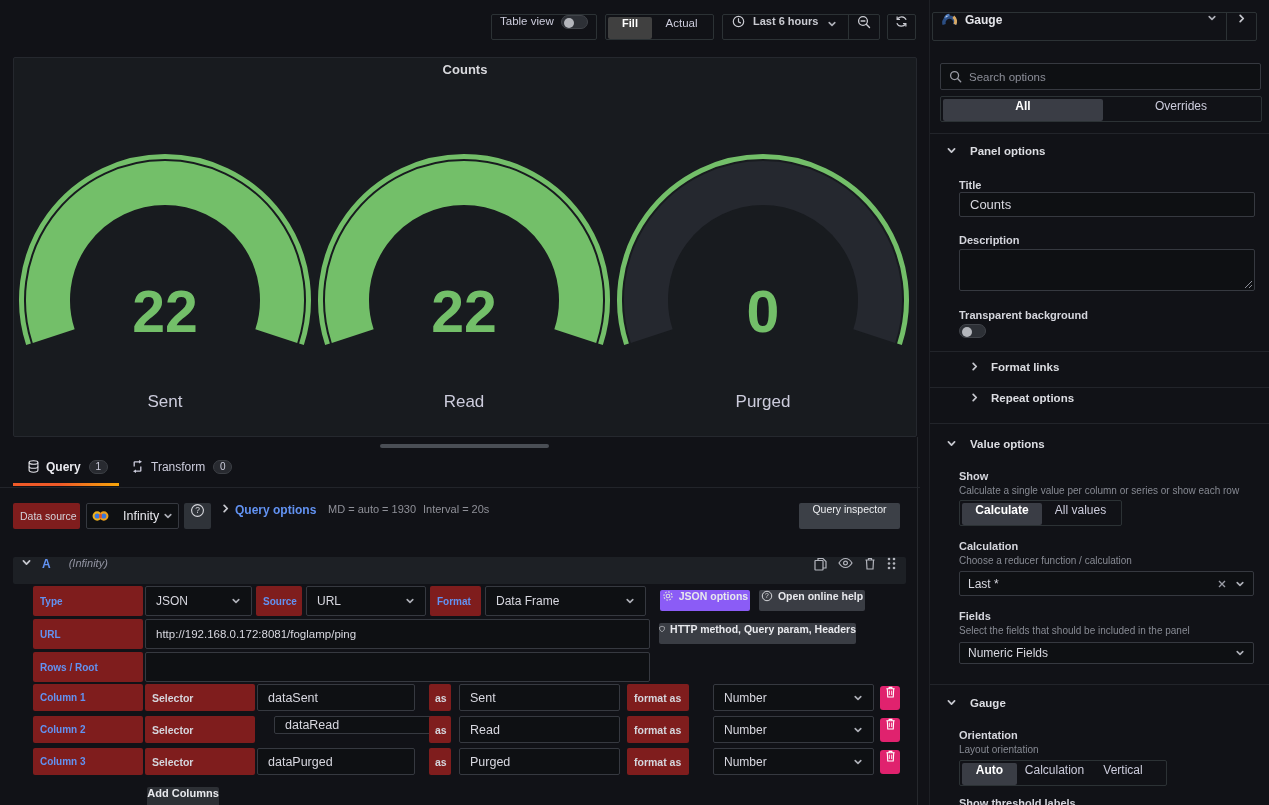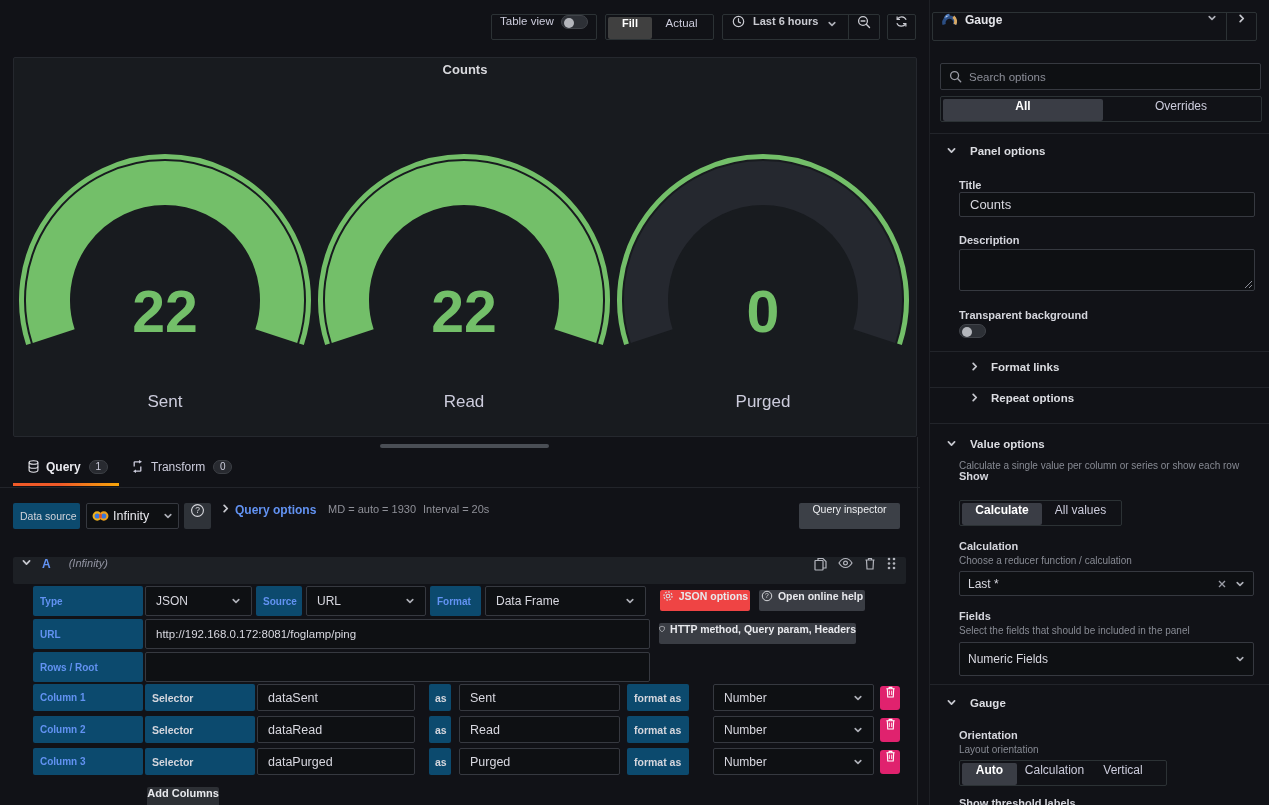--- a/index.html
+++ b/index.html
@@ -1,19 +1,19 @@
 <!DOCTYPE html>
 <html><head><meta charset="utf-8"><style>
 *{margin:0;padding:0;box-sizing:border-box}
 body{width:1269px;height:805px;background:#111217;font-family:"Liberation Sans",sans-serif;position:relative;overflow:hidden;color:#ccccdc}
 .a{position:absolute}
 .flex{display:flex;align-items:flex-start}
 .bord{border:1px solid #2c3235;border-radius:2px}
 .inp{background:#0e1013;border:1px solid #363940;border-radius:2px;display:flex;align-items:center;color:#d8d8e0}
-.cell{background:#0c4a6e;border-radius:2px;display:flex;align-items:center}
+.cell{background:#7f1d1d;border-radius:2px;display:flex;align-items:center}
 .selseg{background:#3a3d45;color:#fff;font-weight:bold}
 .divh{position:absolute;height:1px;background:#22242a}
 .hdr{font-weight:bold;color:#dcdde2;font-size:11.5px}
 .lab{font-weight:bold;color:#d5d6dd;font-size:11px}
 .desc{color:#878a93;font-size:10px}
 </style></head><body>
 <div class="a bord flex" style="left:491px;top:14px;width:106px;height:26px;padding:0 8px">
     <span style="font-size:11.5px;color:#ccccdc;white-space:nowrap">Table view</span>
     <span style="margin-left:auto;width:27px;height:14px;background:#2d3036;border:1px solid #404349;border-radius:8px;position:relative;flex:none">
       <span style="position:absolute;left:2px;top:1.5px;width:10px;height:10px;border-radius:50%;background:#b4b6bc"></span>
@@ -92,21 +92,21 @@
   </div>
 <div class="a" style="left:13px;top:483px;width:106px;height:3px;background:linear-gradient(90deg,#f05a28 45%,#f7a60a 100%)"></div>
 <div class="divh" style="left:0;top:487px;width:920px"></div>
 <div class="a cell" style="left:13px;top:503px;width:67px;height:26px;padding:0 7px;font-size:10.5px;color:#d2d3da;white-space:nowrap">Data source</div>
 <div class="a inp" style="left:86px;top:503px;width:93px;height:26px;padding:0 5px">
     <svg width="17" height="12" viewBox="0 0 17 12" style="flex:none">
       <circle cx="5.2" cy="6" r="3.6" fill="#3a77dd" stroke="#ecaf1d" stroke-width="2.1"></circle>
       <circle cx="11.8" cy="6" r="3.6" fill="#3a77dd" stroke="#eda01d" stroke-width="2.1"></circle>
       <ellipse cx="8.5" cy="6" rx="1.5" ry="2.6" fill="#d8542c"></ellipse>
     </svg>
-    <span style="margin-left:4px;font-size:12.5px;color:#e8e8ee;flex:1">Infinity</span>
+    <span style="margin-left:14px;font-size:12.5px;color:#e8e8ee;flex:1">Infinity</span>
     <svg width="10" height="10" viewBox="0 0 10 10" style="flex:none">
       <path d="M2.2 3.6 L5 6.4 L7.8 3.6" stroke="#aeb0b8" stroke-width="1.6" fill="none" stroke-linecap="round" stroke-linejoin="round"></path>
     </svg>
   </div>
 <div class="a flex" style="left:184px;top:503px;width:27px;height:26px;background:#2f3339;border-radius:2px;justify-content:center">
     <svg width="15" height="15" viewBox="0 0 16 16" fill="none">
       <circle cx="8" cy="8" r="6.3" stroke="#d6d7dd" stroke-width="1.2"></circle>
       <text x="8" y="11" font-size="9" fill="#d6d7dd" text-anchor="middle" font-family="Liberation Sans">?</text>
     </svg>
   </div>
@@ -169,21 +169,21 @@
   </div>
 <div class="a cell" style="left:430px;top:586px;width:51px;height:30px;padding:0 7px">
     <span style="font-size:10px;color:#6292f2;font-weight:bold;white-space:nowrap">Format</span>
   </div>
 <div class="a inp" style="left:485px;top:586px;width:161px;height:30px;padding:0 10px">
     <span style="font-size:12px;flex:1">Data Frame</span>
     <svg width="10" height="10" viewBox="0 0 10 10" style="flex:none">
       <path d="M2.2 3.6 L5 6.4 L7.8 3.6" stroke="#aeb0b8" stroke-width="1.6" fill="none" stroke-linecap="round" stroke-linejoin="round"></path>
     </svg>
   </div>
-<div class="a flex" style="left:660px;top:590px;width:90px;height:21px;background:#ef4444;border-radius:2px;justify-content:center">
+<div class="a flex" style="left:660px;top:590px;width:90px;height:21px;background:#8b5cf6;border-radius:2px;justify-content:center">
     <svg width="12" height="12" viewBox="0 0 12 12" fill="none">
       <circle cx="6" cy="6" r="1.8" stroke="#d9dade" stroke-width="1.1"></circle>
       <circle cx="6" cy="6" r="4.1" stroke="#d9dade" stroke-width="1.1" stroke-dasharray="1.8 1.35"></circle>
     </svg>
     <span style="margin-left:5px;font-size:10.5px;font-weight:bold;color:#e8e9ed;white-space:nowrap">JSON options</span>
   </div>
 <div class="a flex" style="left:759px;top:590px;width:106px;height:21px;background:#3a3d44;border-radius:2px;justify-content:center">
     <svg width="12" height="12" viewBox="0 0 16 16" fill="none">
       <circle cx="8" cy="8" r="6.3" stroke="#d9dade" stroke-width="1.3"></circle>
       <text x="8" y="11.2" font-size="9" fill="#d9dade" text-anchor="middle" font-family="Liberation Sans">?</text>
@@ -230,21 +230,21 @@
       <path d="M2.5 3 L3 12 H9 L9.5 3" stroke="#fff" stroke-width="1.2"></path>
       <path d="M4.7 5 V9.8 M7.3 5 V9.8" stroke="#fff" stroke-width="1"></path>
     </svg>
   </div>
 <div class="a cell" style="left:33px;top:716px;width:110px;height:27px;padding:0 7px">
     <span style="font-size:10px;color:#6292f2;font-weight:bold;white-space:nowrap">Column 2</span>
   </div>
 <div class="a cell" style="left:145px;top:716px;width:110px;height:27px;padding:0 7px">
     <span style="font-size:10.5px;color:#d5d6dd;font-weight:bold;white-space:nowrap">Selector</span>
   </div>
-<div class="a inp" style="left:257px;top:716px;width:158px;height:27px;padding:7px 10px;font-size:12.5px">dataRead</div>
+<div class="a inp" style="left:274px;top:716px;width:158px;height:18px;padding:7px 10px;font-size:12.5px">dataRead</div>
 <div class="a cell" style="left:429px;top:716px;width:22px;height:27px;padding:0 6px">
     <span style="font-size:10.5px;color:#d5d6dd;font-weight:bold;white-space:nowrap">as</span>
   </div>
 <div class="a inp" style="left:459px;top:716px;width:161px;height:27px;padding:0 10px;font-size:12.5px">Read</div>
 <div class="a cell" style="left:627px;top:716px;width:62px;height:27px;padding:0 7px">
     <span style="font-size:10.5px;color:#d5d6dd;font-weight:bold;white-space:nowrap">format as</span>
   </div>
 <div class="a inp" style="left:713px;top:716px;width:161px;height:27px;padding:0 10px">
     <span style="font-size:12px;flex:1">Number</span>
     <svg width="10" height="10" viewBox="0 0 10 10" style="flex:none">
@@ -355,39 +355,39 @@
     <span class="hdr" style="margin-left:11px">Repeat options</span>
   </div>
 <div class="divh" style="left:930px;top:423px;width:339px"></div>
 <div class="a flex" style="left:946px;top:438px;height:16px">
     <svg width="11" height="11" viewBox="0 0 10 10" style="flex:none">
       <path d="M2.2 3.6 L5 6.4 L7.8 3.6" stroke="#c7c8cf" stroke-width="1.6" fill="none" stroke-linecap="round" stroke-linejoin="round"></path>
     </svg>
     <span class="hdr" style="margin-left:13px">Value options</span>
   </div>
 <div class="a lab" style="left:959px;top:470px">Show</div>
-<div class="a desc" style="left:959px;top:460px">Calculate a single value per column or series or show each row</div>
+<div class="a desc" style="left:959px;top:485px">Calculate a single value per column or series or show each row</div>
 <div class="a bord flex" style="left:959px;top:500px;width:163px;height:26px;padding:2px">
     <div class="flex selseg" style="width:80px;height:22px;justify-content:center;font-size:12px;border-radius:2px">Calculate</div>
     <div class="flex" style="flex:1;height:22px;justify-content:center;font-size:12px;color:#ccccdc">All values</div>
   </div>
 <div class="a lab" style="left:959px;top:540px">Calculation</div>
 <div class="a desc" style="left:959px;top:555px">Choose a reducer function / calculation</div>
 <div class="a inp" style="left:959px;top:571px;width:295px;height:25px;padding:0 8px">
     <span style="font-size:12px;flex:1">Last *</span>
     <svg width="10" height="10" viewBox="0 0 10 10" style="margin-right:8px">
       <path d="M2 2 L8 8 M8 2 L2 8" stroke="#9a9ca5" stroke-width="1.4"></path>
     </svg>
     <svg width="10" height="10" viewBox="0 0 10 10" style="flex:none">
       <path d="M2.2 3.6 L5 6.4 L7.8 3.6" stroke="#aeb0b8" stroke-width="1.6" fill="none" stroke-linecap="round" stroke-linejoin="round"></path>
     </svg>
   </div>
 <div class="a lab" style="left:959px;top:610px">Fields</div>
 <div class="a desc" style="left:959px;top:625px">Select the fields that should be included in the panel</div>
-<div class="a inp" style="left:959px;top:642px;width:295px;height:34px;padding:0 8px">
+<div class="a inp" style="left:959px;top:642px;width:295px;height:22px;padding:0 8px">
     <span style="font-size:12px;flex:1">Numeric Fields</span>
     <svg width="10" height="10" viewBox="0 0 10 10" style="flex:none">
       <path d="M2.2 3.6 L5 6.4 L7.8 3.6" stroke="#aeb0b8" stroke-width="1.6" fill="none" stroke-linecap="round" stroke-linejoin="round"></path>
     </svg>
   </div>
 <div class="divh" style="left:930px;top:684px;width:339px"></div>
 <div class="a flex" style="left:946px;top:697px;height:16px">
     <svg width="11" height="11" viewBox="0 0 10 10" style="flex:none">
       <path d="M2.2 3.6 L5 6.4 L7.8 3.6" stroke="#c7c8cf" stroke-width="1.6" fill="none" stroke-linecap="round" stroke-linejoin="round"></path>
     </svg>

